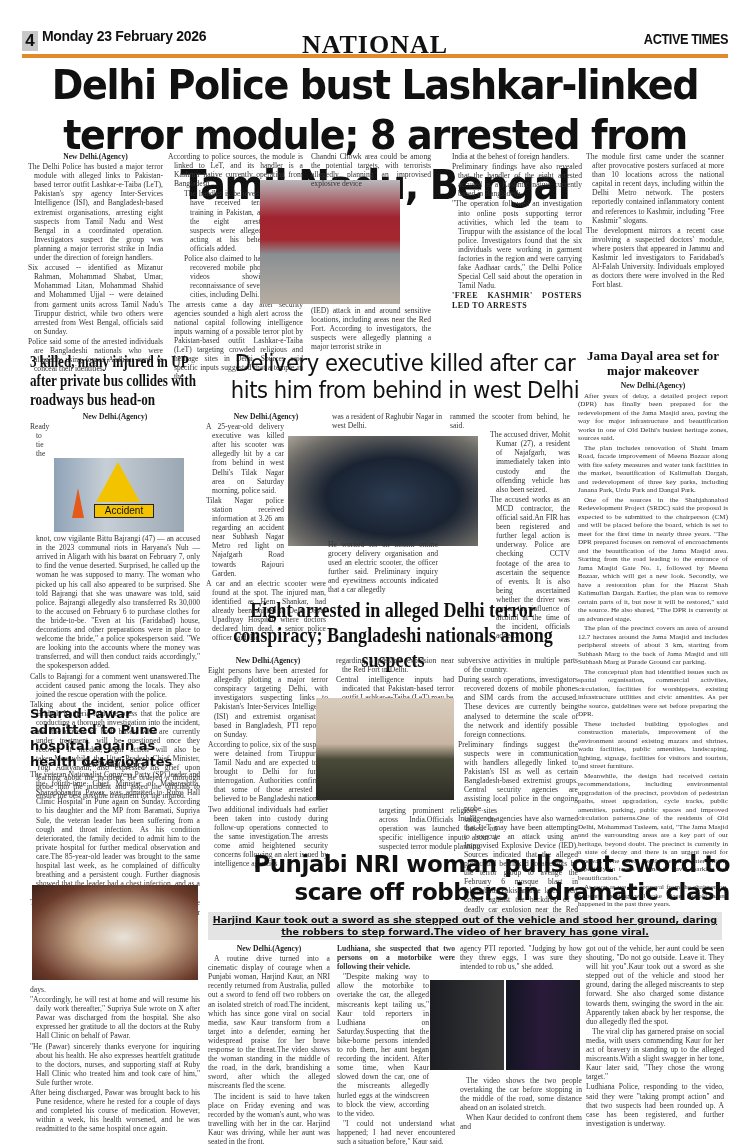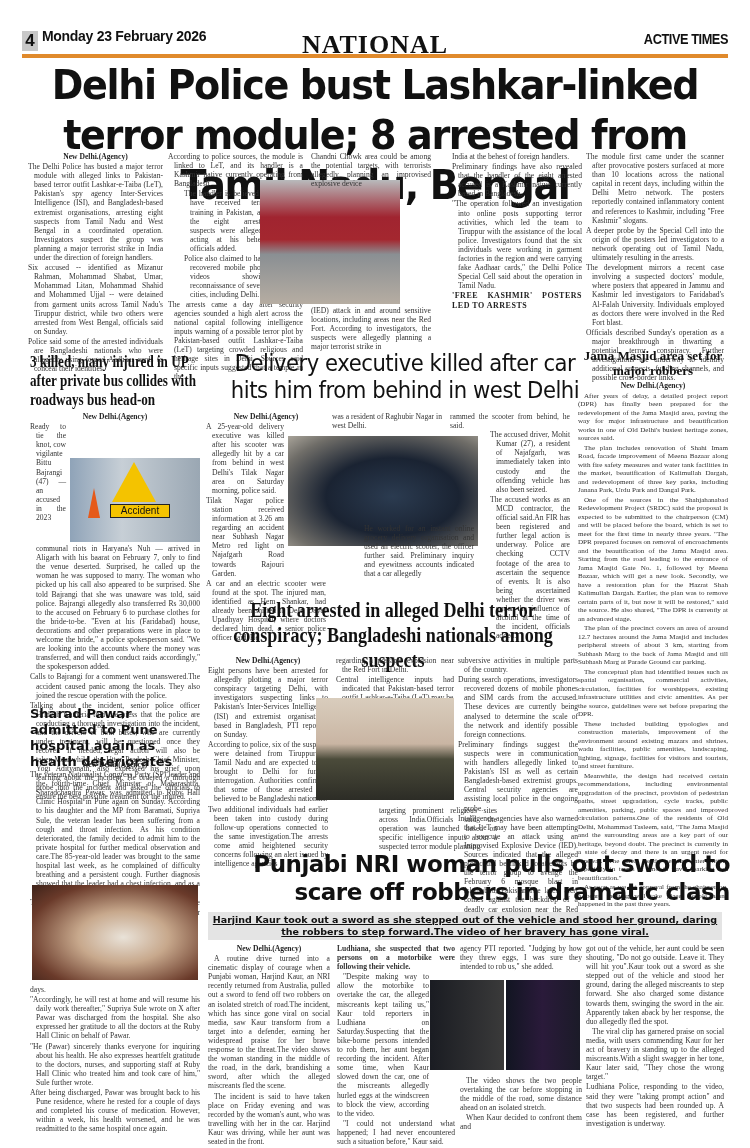--- a/index.html
+++ b/index.html
@@ -59,59 +59,57 @@
 <div class="abs col" style="left:311px; top:152px; width:120px;">Chandni Chowk area could be among the potential targets, with terrorists allegedly planning an improvised explosive device</div>
 <div class="abs col" style="left:311px; top:306px; width:120px;">(IED) attack in and around sensitive locations, including areas near the Red Fort. According to investigators, the suspects were allegedly planning a major terrorist strike in</div>
 <div class="abs col" style="left:452px; top:152px; width:130px;">
   <p>India at the behest of foreign handlers.</p>
   <p>Preliminary findings have also revealed that the handler of the eight arrested accused is a Kashmir native currently based in Bangladesh.</p>
   <p>"The operation followed an investigation into online posts supporting terror activities, which led the team to Tiruppur with the assistance of the local police. Investigators found that the six individuals were working in garment factories in the region and were carrying fake Aadhaar cards," the Delhi Police Special Cell said about the operation in Tamil Nadu.</p>
   <div class="subhead-caps">'FREE KASHMIR' POSTERS LED TO ARRESTS</div>
 </div>
 <div class="abs col" style="left:586px; top:152px; width:138px;">
   <p>The module first came under the scanner after provocative posters surfaced at more than 10 locations across the national capital in recent days, including within the Delhi Metro network. The posters reportedly contained inflammatory content and references to Kashmir, including "Free Kashmir" slogans.</p>
-  <p>A deeper probe by the Special Cell into the origin of the posters led investigators to a network operating out of Tamil Nadu, ultimately resulting in the arrests.</p>
   <p>The development mirrors a recent case involving a suspected doctors' module, where posters that appeared in Jammu and Kashmir led investigators to Faridabad's Al-Falah University. Individuals employed as doctors there were involved in the Red Fort blast.</p>
-  <p>Officials described Sunday's operation as a major breakthrough in thwarting a potential terror conspiracy. Further investigations are underway to identify additional suspects, funding channels, and possible cross-border links.</p>
 </div>
 
 <div class="abs sub-h" style="left:30px; top:352px; width:170px; font-size:16px; line-height:19px; transform:scaleX(0.82); transform-origin:left; width:210px;">3 killed, many injured in UP after private bus collides with roadways bus head-on</div>
 <div class="abs col" style="left:30px; top:412px; width:170px;">
   <div class="byline">New Delhi.(Agency)</div>
-  <div style="float:right; width:130px; height:84px; margin:36px 0 2px 4px; position:relative;" class="photo ph-accident">
+  <div style="float:right; width:130px; height:74px; margin:36px 16px 2px 4px; position:relative;" class="photo ph-accident">
     <div style="position:absolute; left:42px; top:4px; width:0; height:0; border-left:22px solid transparent; border-right:22px solid transparent; border-bottom:40px solid #f4c300;"></div>
     <div style="position:absolute; left:40px; top:46px; width:60px; height:14px; background:#f4c300; border:1px solid #222; font:10px/12px 'Liberation Sans', sans-serif; text-align:center; color:#111;">Accident</div>
     <div style="position:absolute; left:18px; top:30px; width:0; height:0; border-left:6px solid transparent; border-right:6px solid transparent; border-bottom:30px solid #e55a1a;"></div>
   </div>
   <p>Ready to tie the knot, cow vigilante Bittu Bajrangi (47) — an accused in the 2023 communal riots in Haryana's Nuh — arrived in Aligarh with his baarat on February 7, only to find the venue deserted. Surprised, he called up the woman he was supposed to marry. The woman who picked up his call also appeared to be surprised. She told Bajrangi that she was unaware was told, said police. Bajrangi allegedly also transferred Rs 30,000 to the accused on February 6 to purchase clothes for the bride-to-be. "Even at his (Faridabad) house, decorations and other preparations were in place to welcome the bride," a police spokesperson said. "We are looking into the accounts where the money was transferred, and will then conduct raids accordingly," the spokesperson added.</p>
   <p>Calls to Bajrangi for a comment went unanswered.The accident caused panic among the locals. They also joined the rescue operation with the police.</p>
   <p>Talking about the incident, senior police officer Hridesh Katheria told the press that the police are conducting a thorough investigation into the incident, and the drivers of both buses, who are currently under treatment, will be questioned once they recover. If needed, legal action will also be taken.Meanwhile, the Uttar Pradesh Chief Minister, Yogi Adityanath, also expressed his grief upon learning about the incident. He ordered a thorough probe into the incident and asked the officials to ensure the best possible treatment for the injured.</p>
 </div>
 
 <div class="abs" style="left:200px; top:350px; width:410px; text-align:center; font:23px/27px 'DejaVu Sans', sans-serif; color:#111; letter-spacing:-0.5px; transform:scaleX(0.92);">Delivery executive killed after car hits him from behind in west Delhi</div>
 <div class="abs col" style="left:206px; top:412px; width:120px;">
   <div class="byline">New Delhi.(Agency)</div>
   <div style="width:78px;">
     <p>A 25-year-old delivery executive was killed after his scooter was allegedly hit by a car from behind in west Delhi's Tilak Nagar area on Saturday morning, police said.</p>
     <p>Tilak Nagar police station received information at 3.26 am regarding an accident near Subhash Nagar Metro red light on Najafgarh Road towards Rajouri Garden.</p>
   </div>
   <p>A car and an electric scooter were found at the spot. The injured man, identified as Hem Shankar, had already been shifted to Deen Dayal Upadhyay Hospital, where doctors declared him dead, a senior police officer said. He</p>
 </div>
 <div class="abs col" style="left:332px; top:412px; width:110px;">was a resident of Raghubir Nagar in west Delhi.</div>
 <div class="abs photo ph-car" style="left:288px; top:436px; width:190px; height:110px;"></div>
-<div class="abs col" style="left:328px; top:524px; width:110px;margin-left:36px;">He worked for an instant online grocery delivery organisation and used an electric scooter, the officer further said. Preliminary inquiry and eyewitness accounts indicated that a car allegedly</div>
+<div class="abs col" style="left:328px; top:540px; width:110px;">He worked for an instant online grocery delivery organisation and used an electric scooter, the officer further said. Preliminary inquiry and eyewitness accounts indicated that a car allegedly</div>
 <div class="abs col" style="left:450px; top:412px; width:120px;">
   <div>rammed the scooter from behind, he said.</div>
   <div style="margin-left:40px;">
     <p>The accused driver, Mohit Kumar (27), a resident of Najafgarh, was immediately taken into custody and the offending vehicle has also been seized.</p>
     <p>The accused works as an MCD contractor, the official said.An FIR has been registered and further legal action is underway. Police are checking CCTV footage of the area to ascertain the sequence of events. It is also being ascertained whether the driver was under the influence of alcohol at the time of the incident, officials added.</p>
   </div>
 </div>
 
-<div class="abs sub-h" style="left:578px; top:348px; width:150px; text-align:center; font-size:13px; line-height:15px;">Jama Masjid area set for major robbers</div>
+<div class="abs sub-h" style="left:578px; top:348px; width:150px; text-align:center; font-size:13px; line-height:15px;">Jama Dayal area set for major makeover</div>
 <div class="abs col" style="left:578px; top:382px; width:150px; font-size:7.1px; line-height:8.5px;">
   <div class="byline">New Delhi.(Agency)</div>
   <p style="text-indent:6px; padding-left:0;">After years of delay, a detailed project report (DPR) has finally been prepared for the redevelopment of the Jama Masjid area, paving the way for major infrastructure and beautification works in one of Old Delhi's busiest heritage zones, sources said.</p>
   <p style="text-indent:6px; padding-left:0;">The plan includes renovation of Shahi Imam Road, facade improvement of Meena Bazaar along with fire safety measures and water tank facilities in the market, beautification of Kalimullah Dargah, and redevelopment of three key parks, including Janana Park, Urdu Park and Dangal Park.</p>
   <p style="text-indent:6px; padding-left:0;">One of the sources in the Shahjahanabad Redevelopment Project (SRDC) said the proposal is expected to be submitted to the chairperson (CM) and will be placed before the board, which is set to meet for the first time in nearly three years. "The DPR prepared focuses on removal of encroachments and the beautification of the Jama Masjid area. Starting from the road leading to the entrance of Jama Masjid Gate No. 1, followed by Meena Bazaar, which will get a new look. Secondly, we have a restoration plan for the Hazrat Shah Kalimullah Dargah. Earlier, the plan was to remove certain parts of it, but now it will be restored," said the source. He also shared, "The DPR is currently at an advanced stage.</p>
   <p style="text-indent:6px; padding-left:0;">The plan of the precinct covers an area of around 12.7 hectares around the Jama Masjid and includes peripheral streets of about 3 km, starting from Subhash Marg to the back of Jama Masjid and till Subhash Marg at Parade Ground car parking.</p>
   <p style="text-indent:6px; padding-left:0;">The conceptual plan had identified issues such as spatial organisation, commercial activities, circulation, facilities for worshippers, existing infrastructure utilities and civic amenities. As per the source, guidelines were set before preparing the DPR.</p>
   <p style="text-indent:6px; padding-left:0;">These included building typologies and construction materials, improvement of the environment around existing mazars and shrines, wadu facilities, public amenities, landscaping, lighting, signage, facilities for visitors and tourists, and street furniture.</p>
   <p style="text-indent:6px; padding-left:0;">Meanwhile, the design had received certain recommendations, including environmental upgradation of the precinct, provision of pedestrian paths, street upgradation, cycle tracks, public amenities, parking, public spaces and improved circulation patterns.One of the residents of Old Delhi, Mohammad Tasleem, said, "The Jama Masjid and the surrounding areas are a key part of our heritage, beyond doubt. The precinct is currently in a state of decay and there is an urgent need for renewal. The area needs serious intervention, especially in terms of smooth travel, parking and beautification."</p>
   <p style="text-indent:6px; padding-left:0;">As soon as we get approval from the chairperson, a board meeting will take place, people hasn't happened in the past three years.</p>

